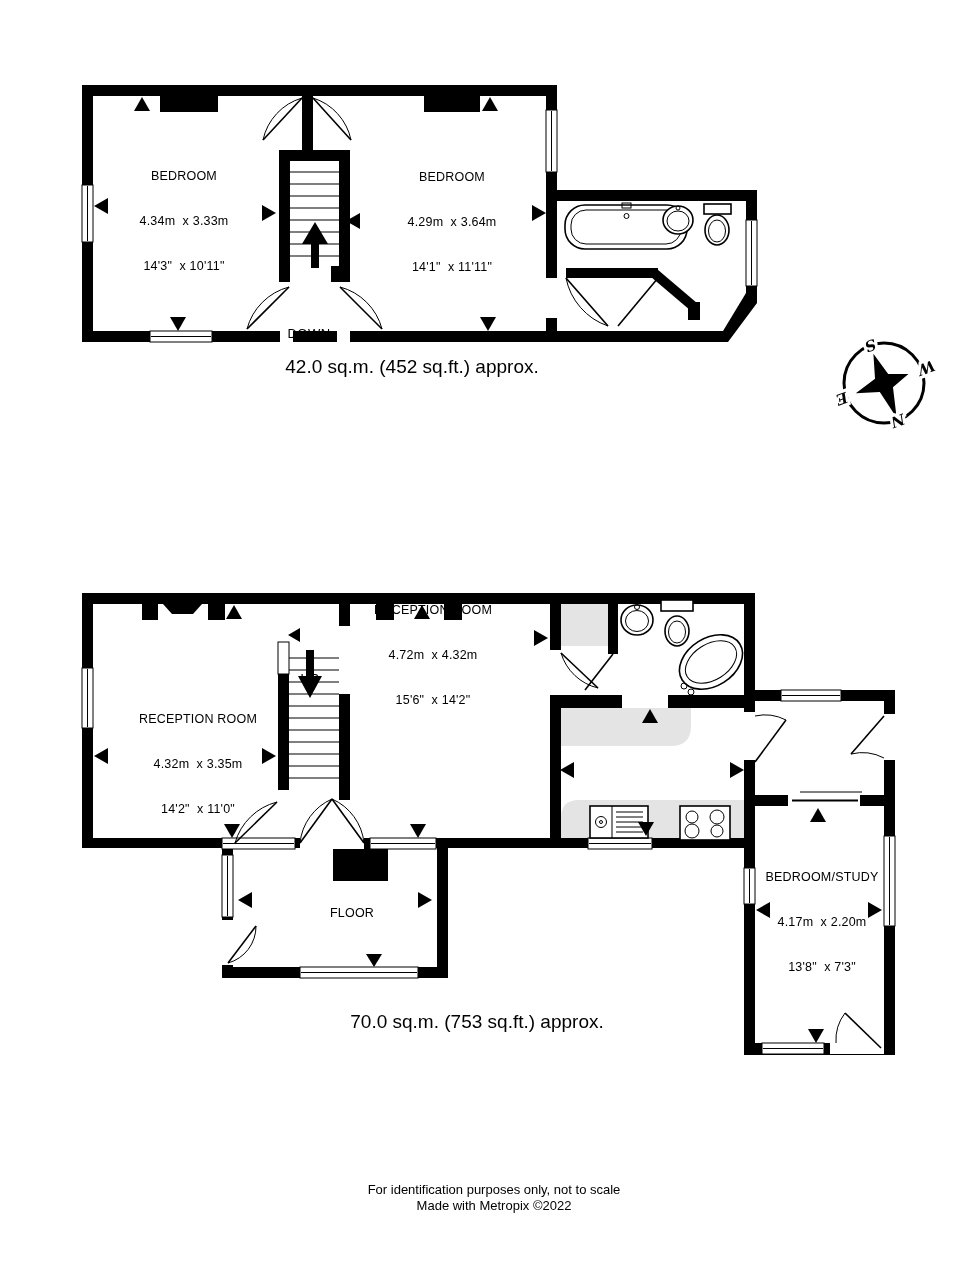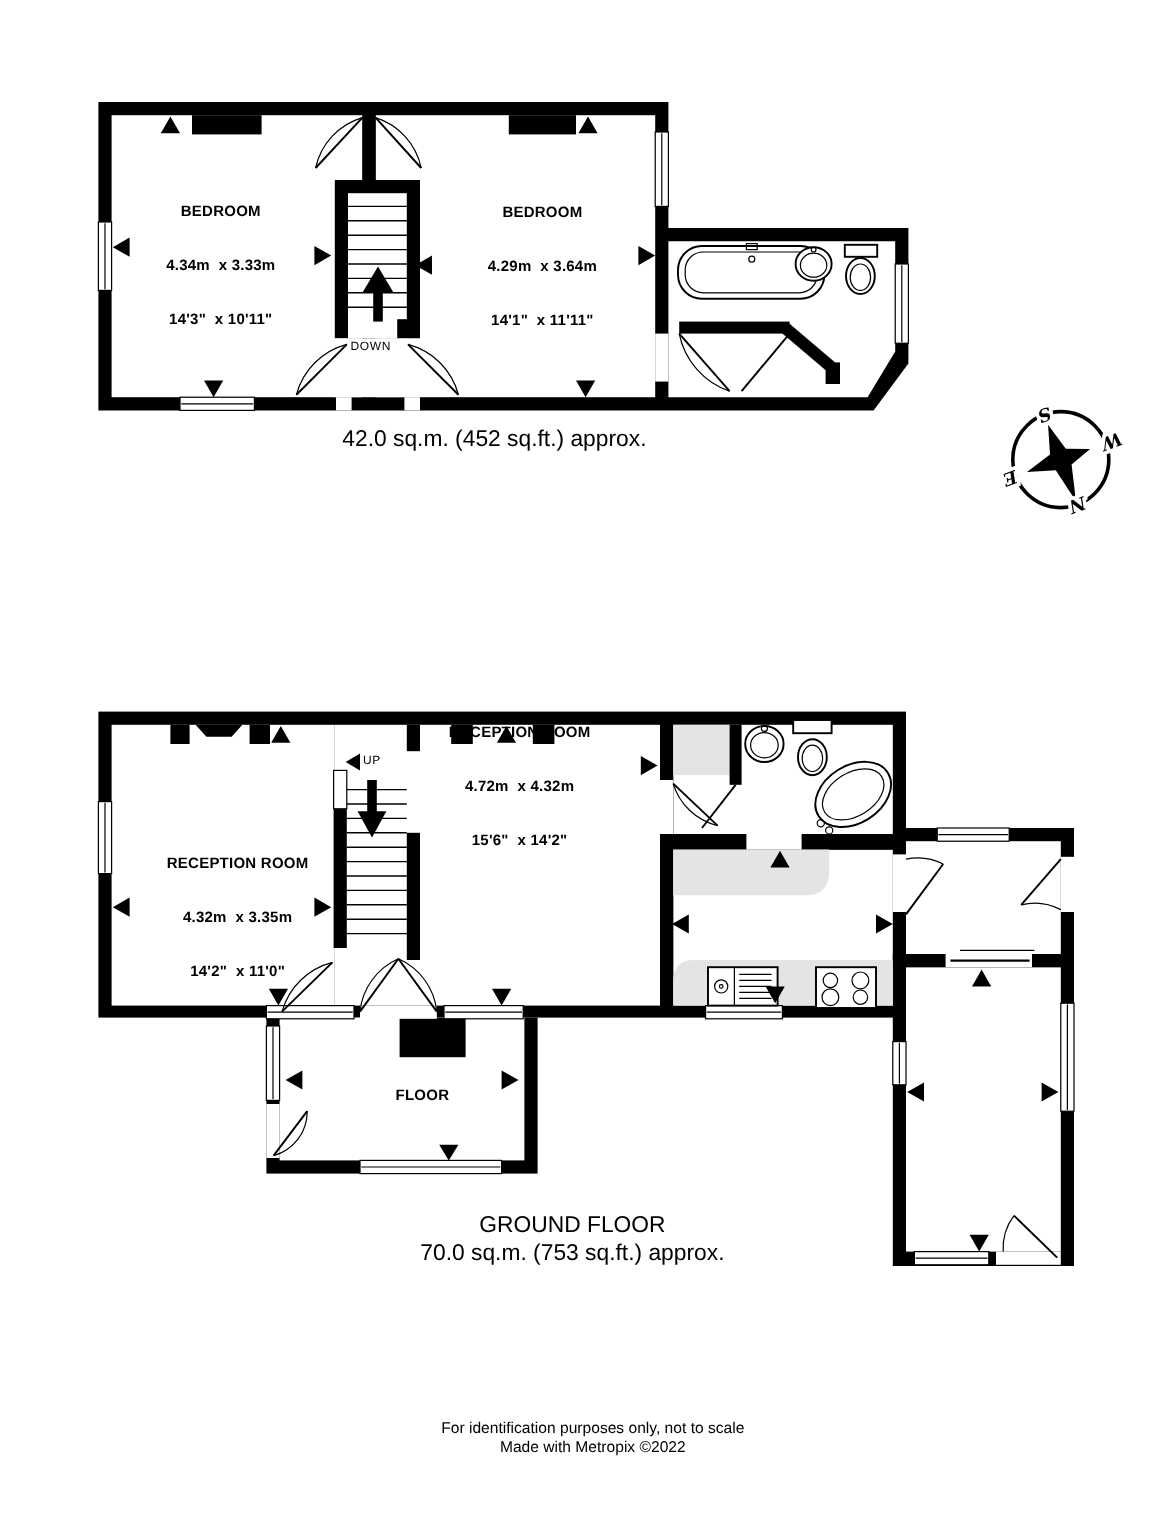--- a/index.html
+++ b/index.html
@@ -11,23 +11,23 @@
   .gray{fill:#e4e4e4;}
   .win{fill:#fff;stroke:#000;stroke-width:1;}
   .mull{stroke:#000;stroke-width:1;fill:none;}
   .tread{stroke:#000;stroke-width:1.2;fill:none;}
   .leaf{stroke:#000;stroke-width:1.6;fill:none;}
   .arc{stroke:#000;stroke-width:1;fill:none;}
   .fx{fill:#fff;stroke:#000;stroke-width:1.6;}
   .fx2{fill:none;stroke:#000;stroke-width:1;}
   .mk{fill:#000;}
   .room-label{position:absolute;transform:translate(-50%,-50%);text-align:center;
-              font-weight:bold;font-size:12.5px;line-height:15px;letter-spacing:.2px;
+              font-weight:normal;font-size:12.5px;line-height:15px;letter-spacing:.2px;
               white-space:pre;}
-  .stair-label{position:absolute;transform:translate(-50%,-50%);font-size:10px;letter-spacing:.5px;}
+  .stair-label{position:absolute;transform:translate(-50%,-50%);font-size:13px;letter-spacing:.5px;margin-top:44px;}
   .floor-title{position:absolute;transform:translateX(-50%);text-align:center;
                font-size:19px;line-height:23px;}
   .footer-total{position:absolute;transform:translateX(-50%);font-size:19px;}
   .footer-small{position:absolute;transform:translateX(-50%);font-size:13px;line-height:16px;text-align:center;}
   .compass-letter{font-family:"DejaVu Serif",serif;font-style:italic;font-weight:bold;font-size:15px;
                   paint-order:stroke;stroke:#fff;stroke-width:6px;fill:#000;}
 </style>
 </head>
 <body>
 
@@ -299,23 +299,27 @@
   <div>15'6"  x 14'2"</div>
 </div>
 <div class="room-label" style="left:198px;top:757px">
   <div>RECEPTION ROOM</div>
   <div>4.32m  x 3.35m</div>
   <div>14'2"  x 11'0"</div>
 </div>
 <div class="room-label" style="left:352px;top:906px">
   <div>FLOOR</div>
 </div>
+<div class="room-label" style="left:822px;top:915px">
+  <div>BEDROOM/STUDY</div>
+  <div>4.17m  x 2.20m</div>
+  <div>13'8"  x 7'3"</div>
+</div>
 <div class="stair-label" style="left:310px;top:634px">UP</div>
 
 <div class="floor-title" style="left:477px;top:1010px">
-  <div>GROUND FLOOR</div>
   <div>70.0 sq.m. (753 sq.ft.) approx.</div>
 </div>
 
 <div class="footer-small" style="left:494px;top:1182px">For identification purposes only, not to scale</div>
 <div class="footer-small" style="left:494px;top:1198px">Made with Metropix ©2022</div>
 
 </div>
 
 </body></html>

